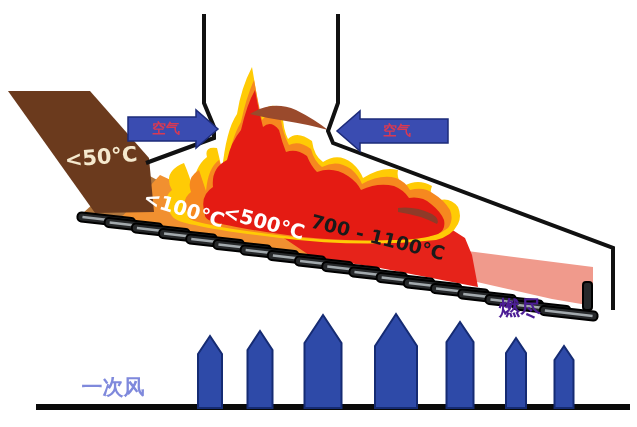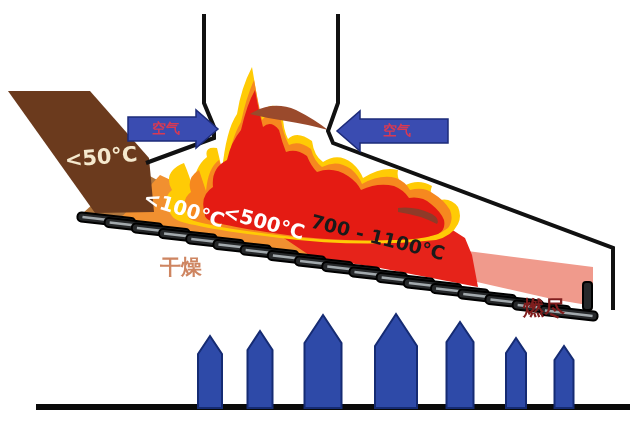--- a/index.html
+++ b/index.html
@@ -121,19 +121,19 @@
         <polygon points="506,408 506,353 516,338 526,353 526,408" fill="#2E4AA8" stroke="#152B73" stroke-width="2"></polygon>
         <polygon points="554.5,408 554.5,360 564,346 573.5,360 573.5,408" fill="#2E4AA8" stroke="#152B73" stroke-width="2"></polygon>
       </g>
   </svg>
 
   <div class="lbl temp" style="left:101px;top:157px;font-size:21px;color:#F5E9CE;transform:translate(-50%,-50%) rotate(-5deg);">&lt;50°C</div>
   <div class="lbl temp" style="left:184px;top:209px;font-size:20px;color:#FFFFFF;transform:translate(-50%,-50%) rotate(17deg);">&lt;100°C</div>
   <div class="lbl temp" style="left:264px;top:222px;font-size:20px;color:#FFFFFF;transform:translate(-50%,-50%) rotate(15deg);">&lt;500°C</div>
   <div class="lbl temp" style="left:378px;top:237px;font-size:19px;color:#1A1A1A;transform:translate(-50%,-50%) rotate(14deg);">700 - 1100°C</div>
 
-  <div class="lbl" style="left:181px;top:267px;font-size:21px;color:#CE8561;">干燥</div>
-  <div class="lbl" style="left:520px;top:308px;font-size:21px;color:#7f1d1d;margin-left:24px;">燃尽</div>
+  <div class="lbl" style="left:520px;top:308px;font-size:21px;color:#4c1d95;">燃尽</div>
 
   <div class="lbl" style="left:166px;top:129px;font-size:14px;color:#D63A55;">空气</div>
   <div class="lbl" style="left:397px;top:131px;font-size:14px;color:#D63A55;">空气</div>
 
+  <div class="lbl" style="left:113px;top:387px;font-size:21px;color:#7F89DC;">一次风</div>
 </div>
 
 </body></html>

